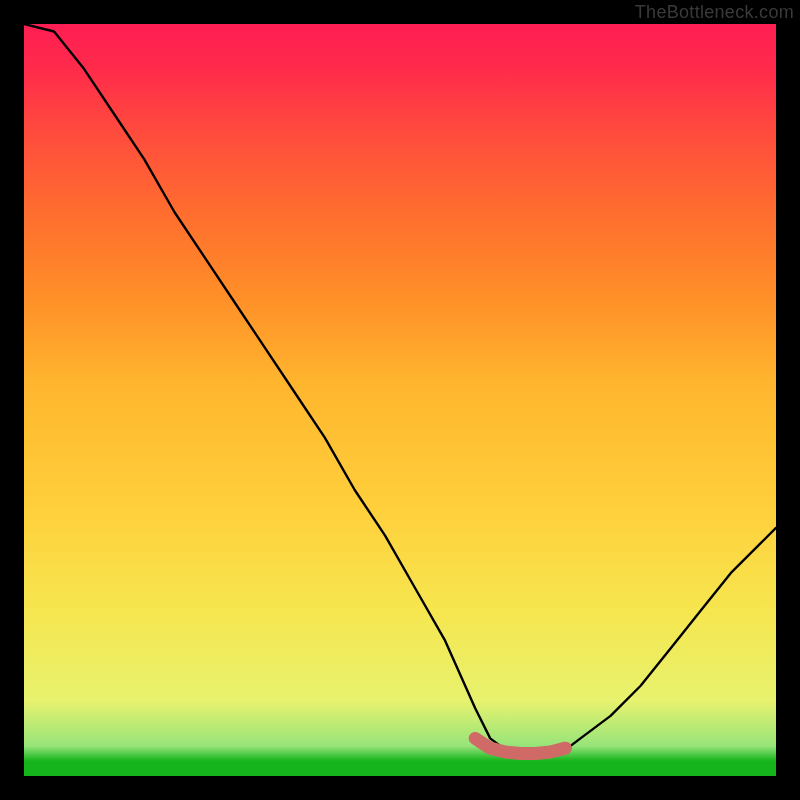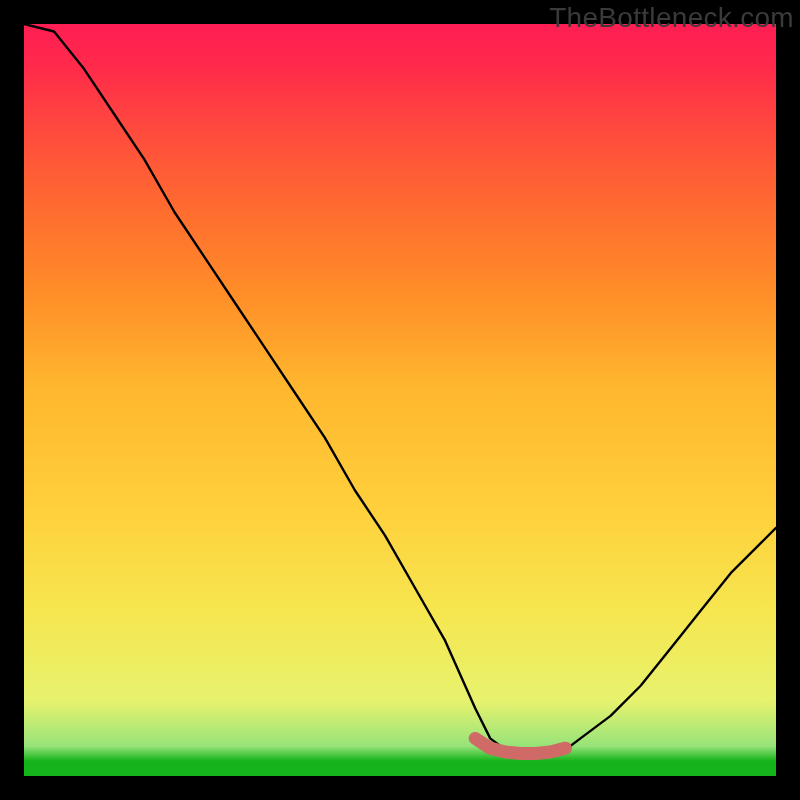--- a/index.html
+++ b/index.html
@@ -54,21 +54,21 @@
     left: 0;
     top: 0;
     width: 100%;
     height: 100%;
   }
   .watermark {
     position: absolute;
     top: 2px;
     right: 6px;
     color: #3a3a3a;
-    font-size: 28px;
+    font-size: 18px;
     font-weight: 400;
     letter-spacing: 0.3px;
     user-select: none;
   }
 </style>
 </head>
 <body>
 
 <div class="stage">
 

